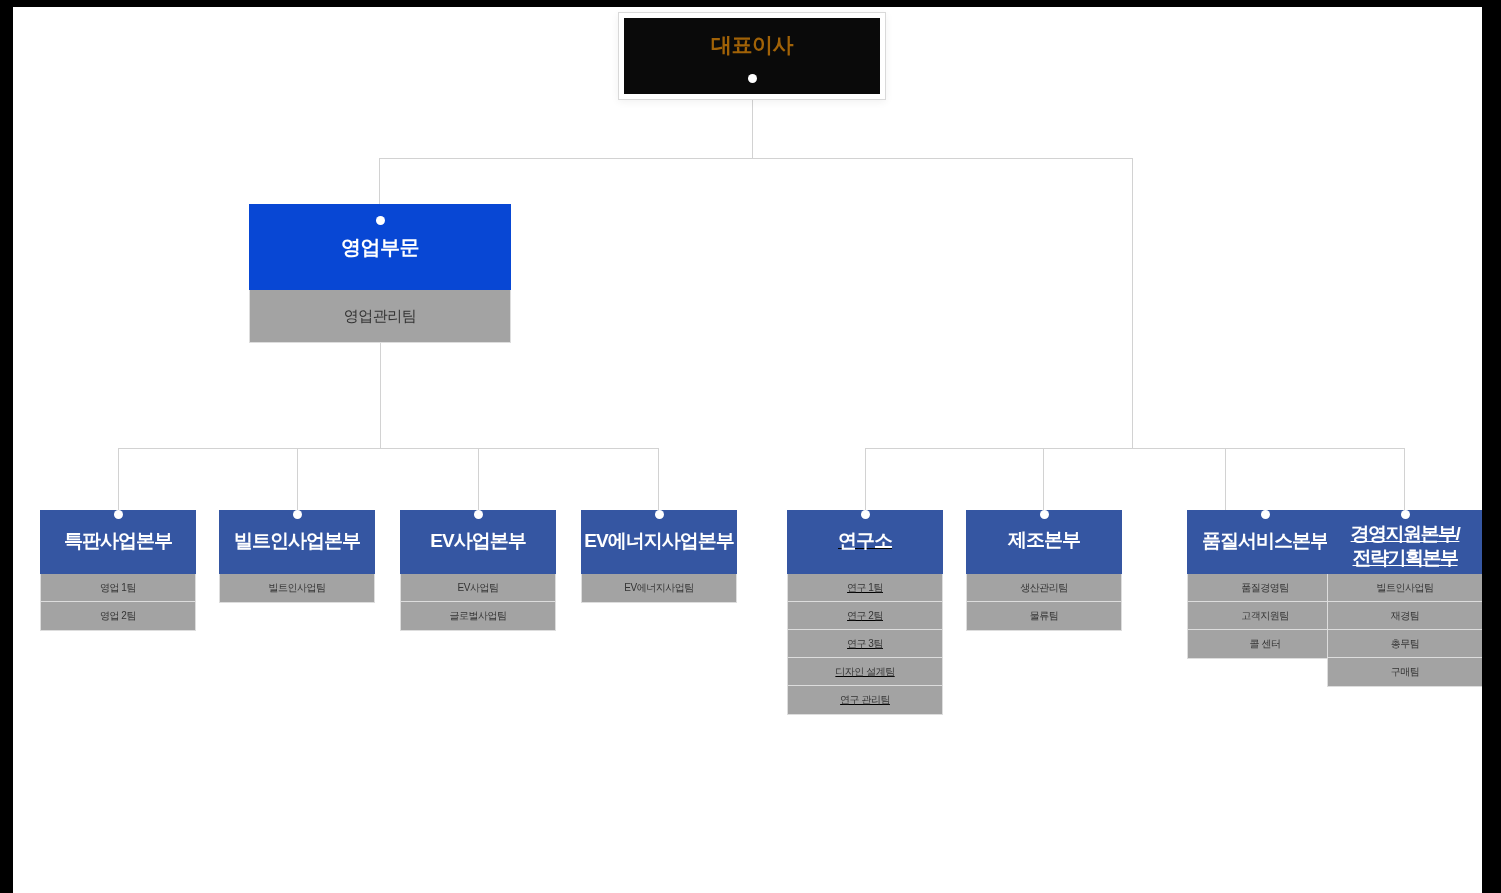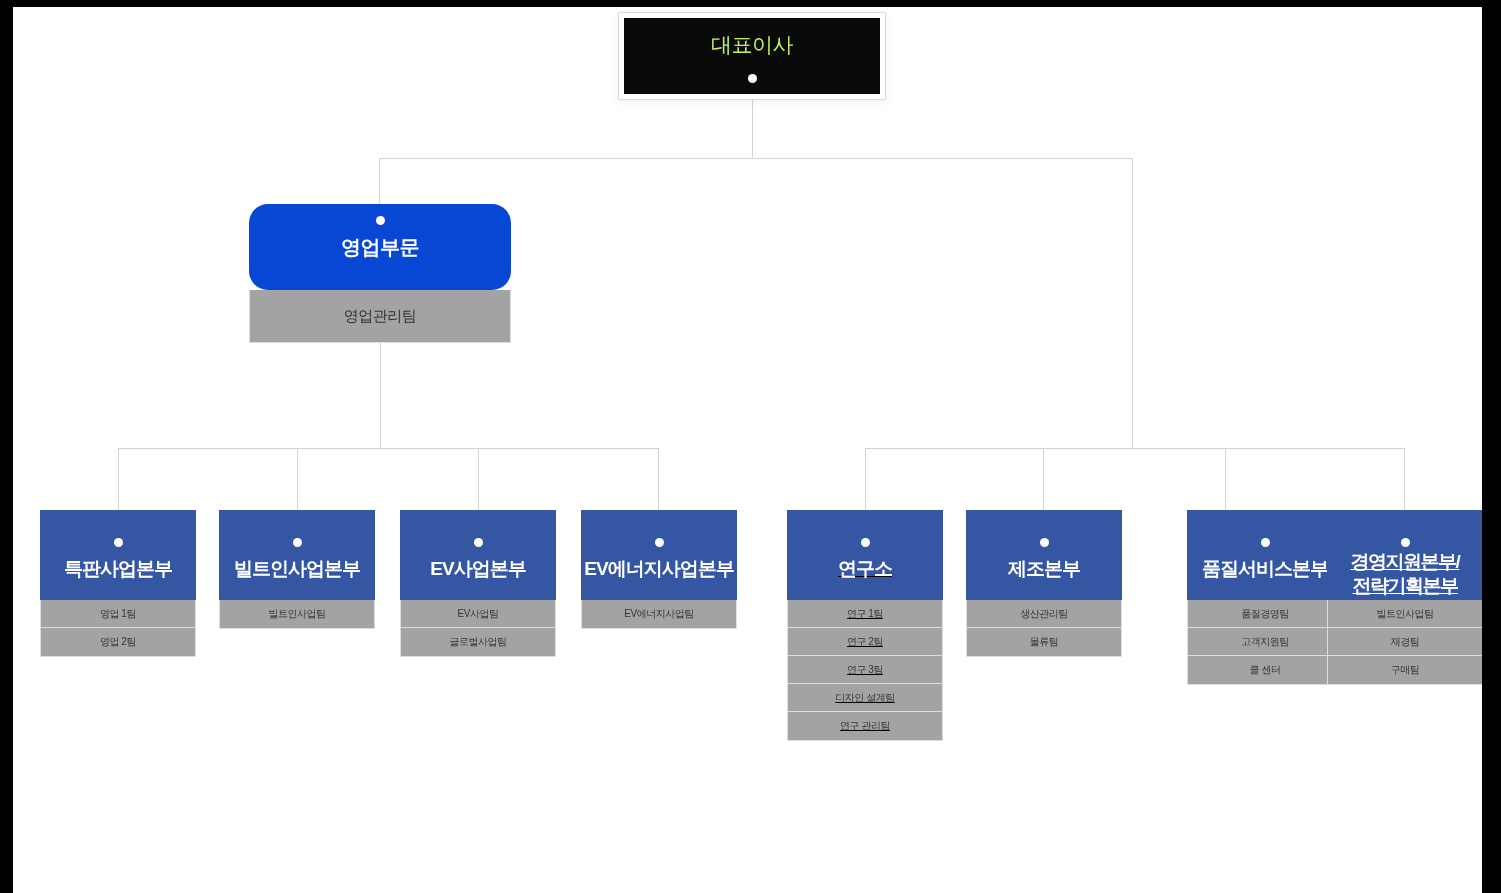--- a/index.html
+++ b/index.html
@@ -22,37 +22,37 @@
   
   .ceo-card {
     position:absolute; left:618px; top:12px; width:268px; height:88px;
     background:#ffffff; border:1px solid #d9d9d9; box-sizing:border-box; padding:5px;
     box-shadow:0 2px 8px rgba(0,0,0,0.06);
   }
   .ceo-box {
     width:100%; height:100%; background:var(--ceo-bg);
     display:flex; flex-direction:column; align-items:center; padding-top:14px; box-sizing:border-box;
   }
-  .ceo-title { color:#bef264; font-weight:normal; font-size:21px; line-height:26px; letter-spacing:-0.5px; }
+  .ceo-title { color:#a16207; font-weight:bold; font-size:21px; line-height:26px; letter-spacing:-0.5px; }
   .ceo-box .dot { margin-top:16px; }
 
   
   .division { position:absolute; left:249px; top:204px; width:262px; }
   .division-head {
     height:86px; background:var(--division-bg);
-    display:flex; flex-direction:column; align-items:center; padding-top:12px; box-sizing:border-box;border-radius:19px;
+    display:flex; flex-direction:column; align-items:center; padding-top:12px; box-sizing:border-box;
   }
   .division-title { margin-top:10px; color:#ffffff; font-weight:bold; font-size:20px; line-height:25px; letter-spacing:-0.5px; }
   .division .rows .row { height:52px; font-size:15px; }
 
   
   .dept { position:absolute; width:156px; top:510px; }
   .dept-head {
-    height:90px; background:var(--dept-bg);
-    display:flex; flex-direction:column; align-items:center; padding-top:28px; box-sizing:border-box;
+    height:64px; background:var(--dept-bg);
+    display:flex; flex-direction:column; align-items:center; padding-top:0; box-sizing:border-box;
   }
   .dept-title {
     margin-top:10px; color:#ffffff; font-weight:bold; font-size:19px; line-height:24px;
     letter-spacing:-1px; text-align:center; white-space:nowrap;
   }
   .dept-title.two-line { margin-top:3px; letter-spacing:-1.5px; }
   .dept-title.two-line span { display:block;text-decoration:underline; }
 
   .rows { border:1px solid var(--border); border-top:none; background:#a3a3a3; box-sizing:border-box; }
   .row {
@@ -151,21 +151,21 @@
     </div>
     <div class="rows">
       <div class="row">연구 1팀</div>
       <div class="row">연구 2팀</div>
       <div class="row">연구 3팀</div>
       <div class="row">디자인 설계팀</div>
       <div class="row">연구 관리팀</div>
     </div>
   </div>
 
-  <div class="dept" style="left:966px;">
+  <div class="dept" style="left:966px;font-family:Liberation Mono, monospace;">
     <div class="dept-head">
       <span class="dot"></span>
       <span class="dept-title">제조본부</span>
     </div>
     <div class="rows">
       <div class="row">생산관리팀</div>
       <div class="row">물류팀</div>
     </div>
   </div>
 
@@ -185,20 +185,21 @@
     <div class="dept-head">
       <span class="dot"></span>
       <span class="dept-title two-line">
         <span>경영지원본부/</span>
         <span>전략기획본부</span>
       </span>
     </div>
     <div class="rows">
       <div class="row">빌트인사업팀</div>
       <div class="row">재경팀</div>
+      <div class="row">총무팀</div>
       <div class="row">구매팀</div>
     </div>
   </div>
 
   <div class="strip" style="left:0; top:0; width:1501px; height:7px;"></div>
   <div class="strip" style="left:0; top:0; width:13px; height:893px;"></div>
   <div class="strip" style="left:1482px; top:0; width:19px; height:893px;"></div>
 
 </div>
 

